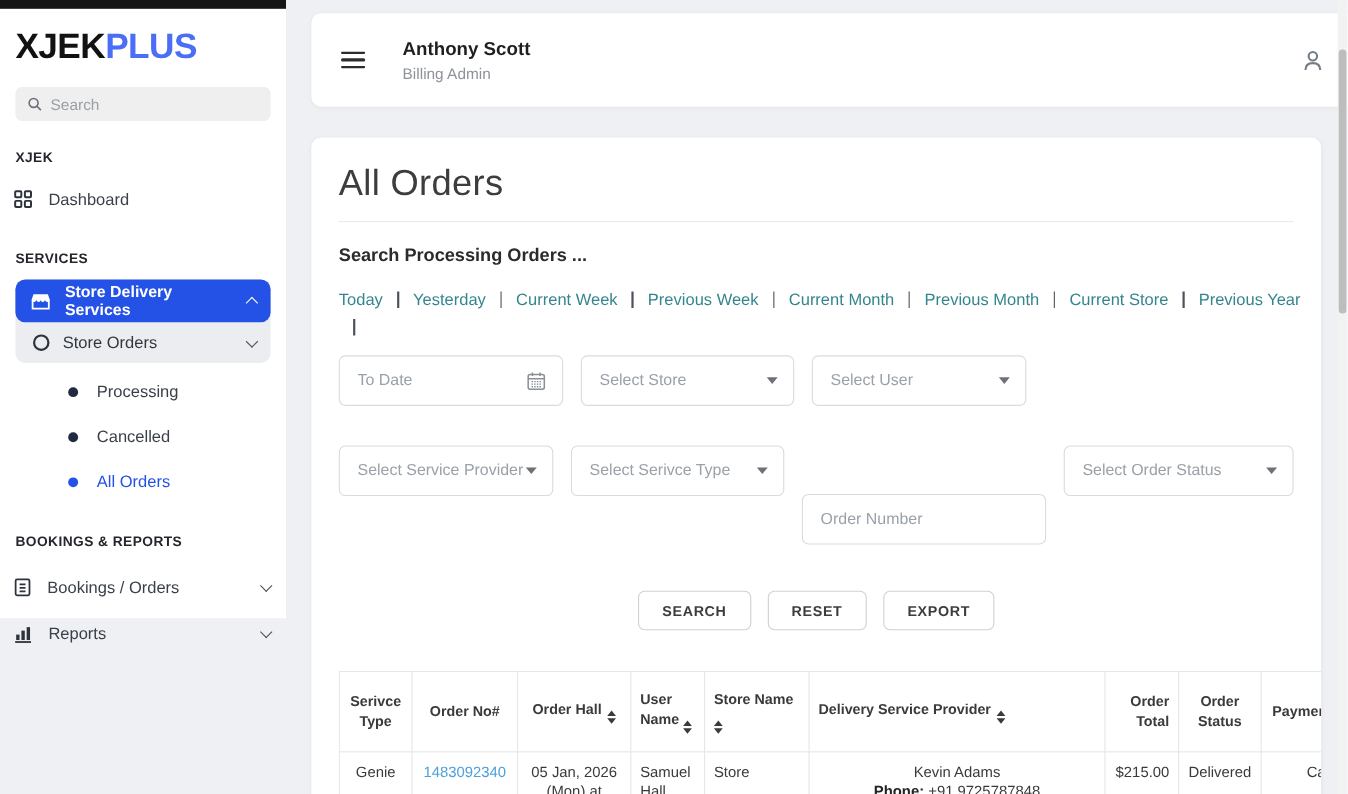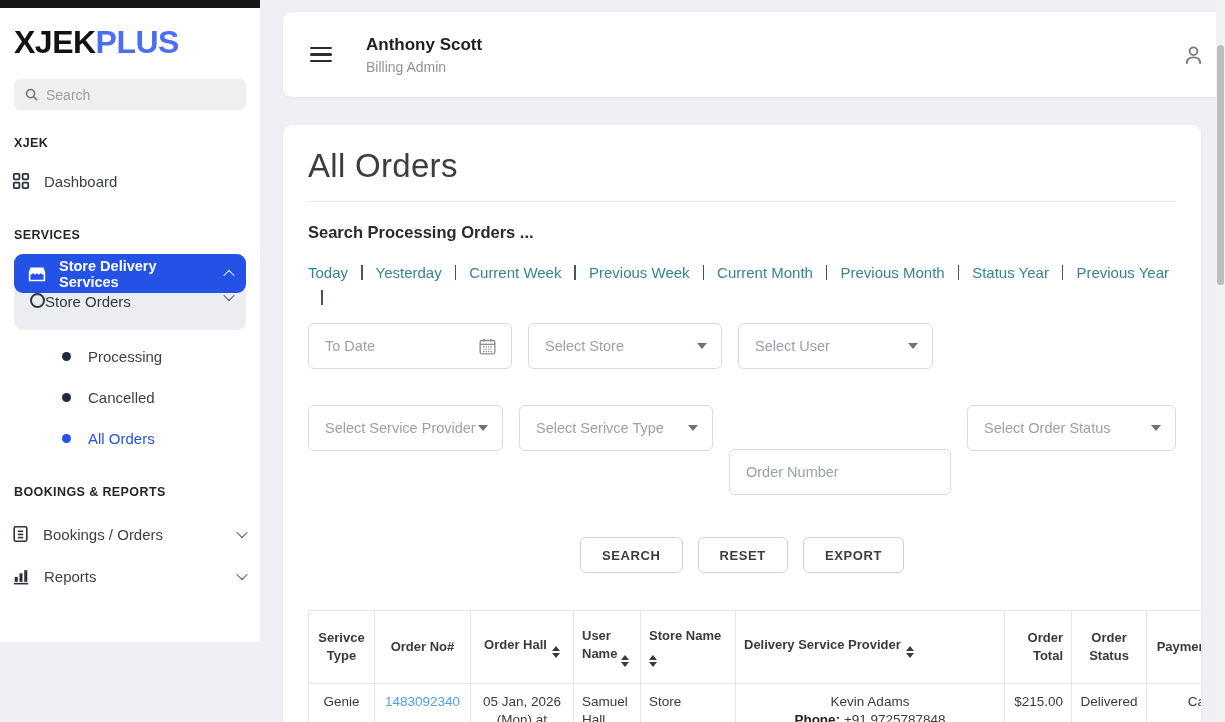--- a/index.html
+++ b/index.html
@@ -5,21 +5,21 @@
   * { margin:0; padding:0; box-sizing:border-box; }
   html,body { width:1225px; height:722px; overflow:hidden; }
   body {
     font-family:"Liberation Sans", sans-serif;
     background:#eef0f3;
     color:#3a3f47;
     position:relative;
   }
   
   .sidebar {
-    position:absolute; left:0; top:0; width:260px; height:642px;
+    position:absolute; left:0; top:0; width:260px; height:562px;
     background:#ffffff; z-index:2;
   }
   .sidebar-top-strip { height:8px; background:#161616; }
   .logo { padding:16px 14px 0 14px; font-size:32px; font-weight:800; letter-spacing:-0.5px; cursor:pointer; }
   .logo .p1 { color:#121212; }
   .logo .p2 { color:#4a6ef5; }
   .sb-search {
     margin:18px 14px 0 14px; height:31px; background:#efefef; border-radius:6px;
     display:flex; align-items:center; padding:0 10px; gap:7px;
   }
@@ -38,21 +38,21 @@
   }
   .nav-item .lbl { flex:1; }
   .nav-group { margin:12px 14px 0 14px; background:#ebedf0; border-radius:9px; }
   .nav-active {
     display:flex; align-items:center; gap:12px; height:39px; padding:0 13px;
     background:#2451e6; border-radius:9px; color:#fff; font-size:14.5px;
     font-weight:bold; cursor:pointer;
   }
   .nav-active .lbl { flex:1; }
   .nav-sub {
-    display:flex; gap:0; height:37px; padding:0 13px 0 16px;
+    display:flex; align-items:center; gap:12px; height:37px; padding:0 13px 0 16px;
     font-size:15px; color:#33383f; cursor:pointer;
   }
   .nav-sub .lbl { flex:1; }
   .leaf-list { margin-top:6px; }
   .leaf {
     display:flex; align-items:center; gap:17px; height:41px;
     padding-left:62px; font-size:15px; color:#3a3f49; cursor:pointer;
   }
   .leaf .dot { width:9px; height:9px; border-radius:50%; background:#202a43; flex:none; }
   .leaf.active { color:#2451e6; }
@@ -274,21 +274,21 @@
       <span class="qlink">Yesterday</span>
         <span class="qsep"></span>
       <span class="qlink">Current Week</span>
         <span class="qsep"></span>
       <span class="qlink">Previous Week</span>
         <span class="qsep"></span>
       <span class="qlink">Current Month</span>
         <span class="qsep"></span>
       <span class="qlink">Previous Month</span>
         <span class="qsep"></span>
-      <span class="qlink">Status Year</span>
+      <span class="qlink">Current Store</span>
         <span class="qsep"></span>
       <span class="qlink">Previous Year</span>
         <span class="qsep"></span>
     </div>
 
     <div class="filter-row">
       <div class="fbox w2">
         <input type="text" placeholder="To Date" style="">
         <span>
           <svg width="19" height="19" viewBox="0 0 22 22" fill="none" stroke="#8a8f96" stroke-width="1.6">

